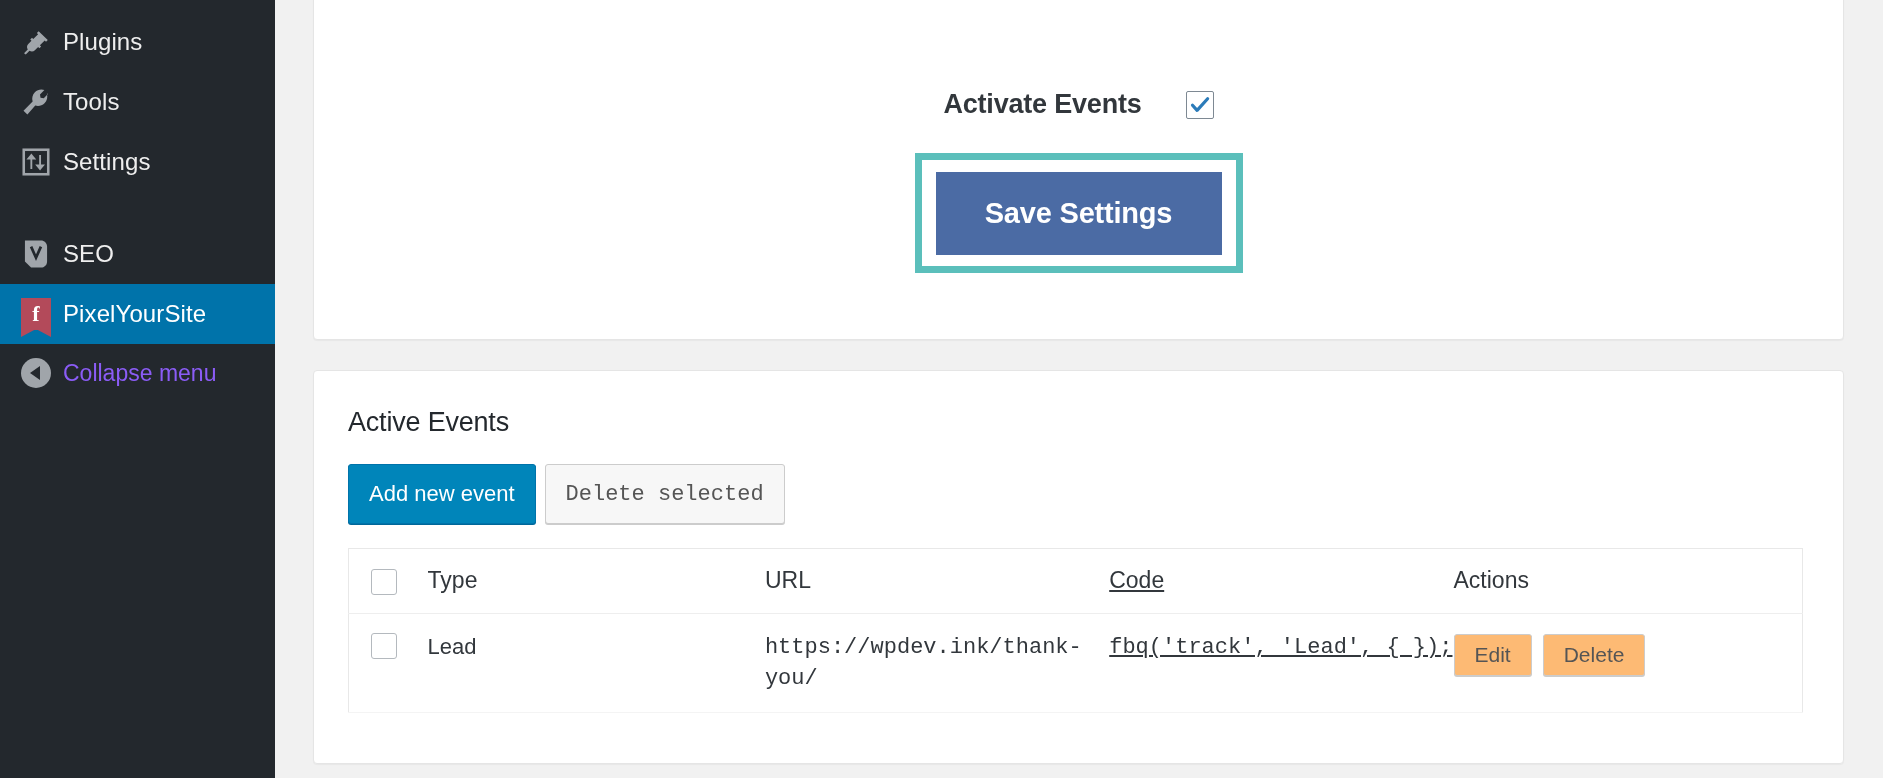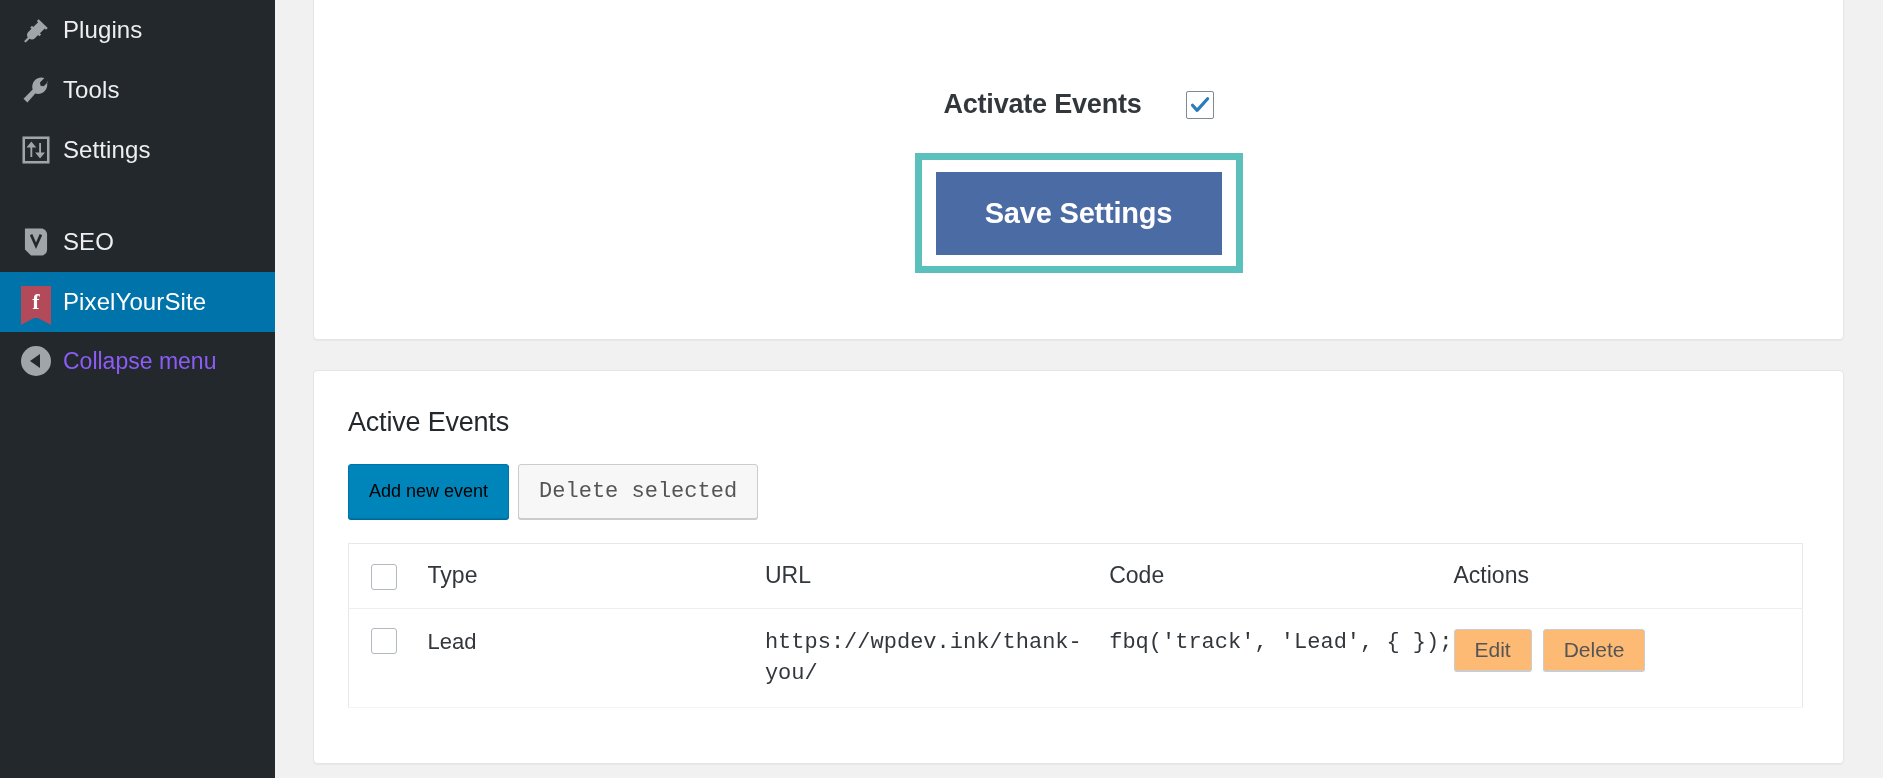--- a/index.html
+++ b/index.html
@@ -19,21 +19,21 @@
     background: #f1f1f1;
   }
 
   
   .sidebar {
     width: 275px;
     min-width: 275px;
     height: 778px;
     background: #23282d;
     position: relative;
-    padding-top: 0;
+    padding-top: 12px;
   }
 
   .menu-item {
     position: relative;
     display: flex;
     align-items: center;
     height: 60px;
     padding-left: 9px;
     color: #b4b9be;
     font-size: 24px;
@@ -218,22 +218,22 @@
     margin-bottom: 26px;
     letter-spacing: -0.2px;
   }
 
   .btn-row { display: flex; gap: 9px; margin-bottom: 24px; }
 
   .btn-primary {
     background: #0085ba;
     border: 1px solid #0073aa;
     border-radius: 3px;
-    color: #000000;
-    font-size: 18px;
+    color: #ffffff;
+    font-size: 22px;
     padding: 16px 20px;
     cursor: pointer;
     font-family: "Liberation Sans", sans-serif;
     box-shadow: 0 1px 0 #006799;
   }
   .btn-secondary {
     background: #f7f7f7;
     border: 1px solid #ccc;
     border-radius: 3px;
     color: #555;
@@ -263,21 +263,21 @@
   table.events td {
     font-size: 22px;
     color: #32373c;
     padding: 18px 0;
     vertical-align: top;
     border-bottom: 1px solid #f4f4f4;
   }
   .col-cb   { width: 68px; padding-left: 22px !important; }
   .col-type { width: 290px; }
   .col-url  { width: 296px; }
-  .col-code { width: 296px; }
+  .col-code { width: 296px; text-decoration: underline; }
   .col-act  { width: 300px; }
 
   .cbx {
     width: 26px; height: 26px;
     border: 1px solid #b4b9be;
     border-radius: 3px;
     background: #fff;
     display: inline-block;
     cursor: pointer;
     vertical-align: middle;

